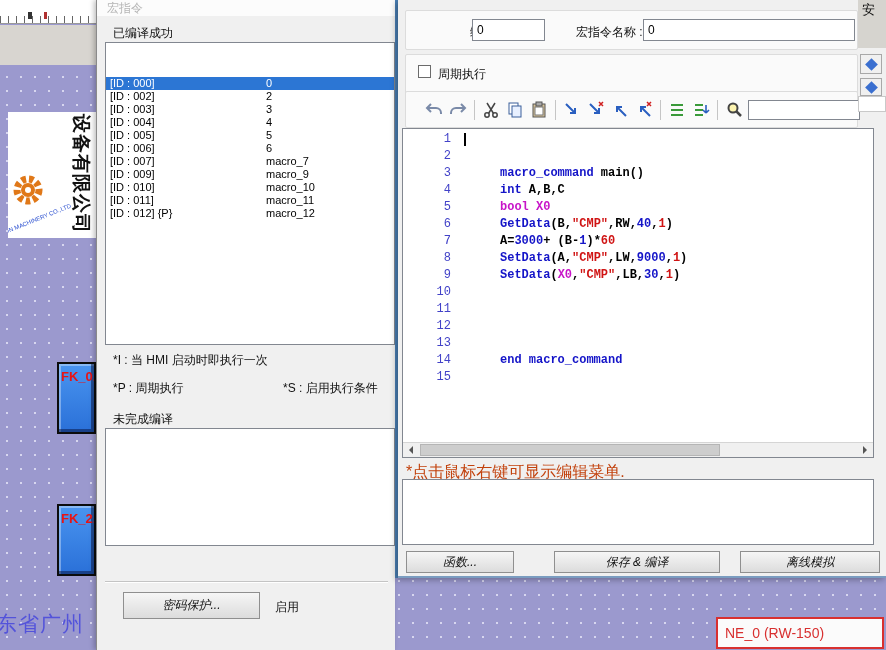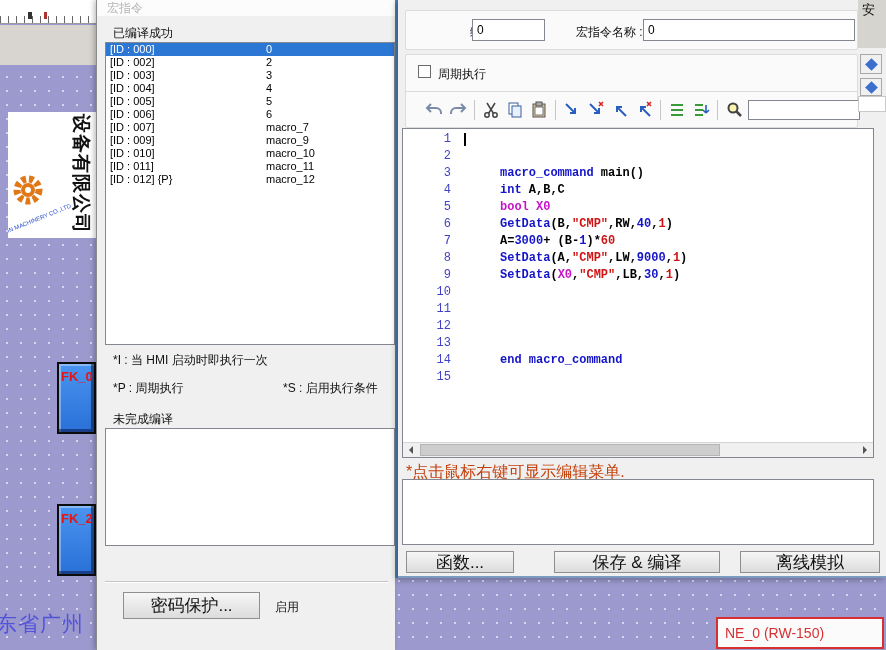--- a/index.html
+++ b/index.html
@@ -50,29 +50,29 @@
   .dlg-list{ left:96px; top:0; width:299px; height:650px; background:#f0f0f0;
     border-left:1px solid #8a8a8a; z-index:10; box-shadow:-2px 0 5px rgba(0,0,0,.25); }
   .dl-title{ position:absolute; left:0; top:0; width:100%; height:16px; background:#fcfcfc;
     color:#b5b5b5; font-size:12px; line-height:16px; padding-left:10px; }
   .dl-label{ position:absolute; font-size:12px; color:#111; white-space:nowrap; }
   .lbl-compiled{ left:16px; top:25px; }
   .listbox{ position:absolute; background:#fff; border:1px solid #828790; overflow:hidden; }
   .listbox1{ left:8px; top:42px; width:290px; height:303px; }
   .listbox2{ left:8px; top:428px; width:290px; height:118px; }
   .list-row{ height:13px; line-height:13px; font-size:11px; padding-left:4px; white-space:nowrap; color:#000; }
-  .list-row.selected{ background:#2c76d4; color:#fff; }
+  .list-row.selected{ background:#2c76d4; color:#fff;margin-top:34px; }
   .col-id{ display:inline-block; width:156px; }
   .note1{ left:16px; top:352px; } .note2{ left:16px; top:380px; } .note3{ left:186px; top:380px; }
   .lbl-uncompiled{ left:16px; top:411px; }
   .dl-hr{ position:absolute; left:8px; top:581px; width:283px; height:2px;
     border-top:1px solid #c4c4c4; border-bottom:1px solid #fff; }
   .win-btn{ position:absolute; background:linear-gradient(180deg,#f6f6f6,#dcdcdc);
-    border:1px solid #8f8f8f; font-size:17px; color:#111;
-    display:flex; align-items:center; justify-content:center; font-family:"Liberation Sans",sans-serif; }
+    border:1px solid #8f8f8f; font-size:12px; color:#111;
+    display:flex; align-items:center; justify-content:center; font-family:"Liberation Sans",sans-serif;font-style:italic; }
   .btn-pwd{ left:26px; top:592px; width:137px; height:27px; }
   .lbl-enable{ left:178px; top:599px; }
 
   
   .dlg-edge{ left:395px; top:0; width:3px; height:578px; background:#4a7fb5; z-index:20; }
   .dlg-edit{ left:398px; top:0; width:488px; height:578px; background:#f0f0f0;
     border-bottom:2px solid #7a9cc0; z-index:20; box-shadow:-2px 2px 6px rgba(0,0,0,.3); }
   .panel{ position:absolute; background:#fafafa; border:1px solid #dcdcdc; border-radius:2px; }
   .panel1{ left:7px; top:10px; width:453px; height:40px; }
   .panel2{ left:7px; top:54px; width:453px; height:42px;font-family:Liberation Mono, monospace; }

